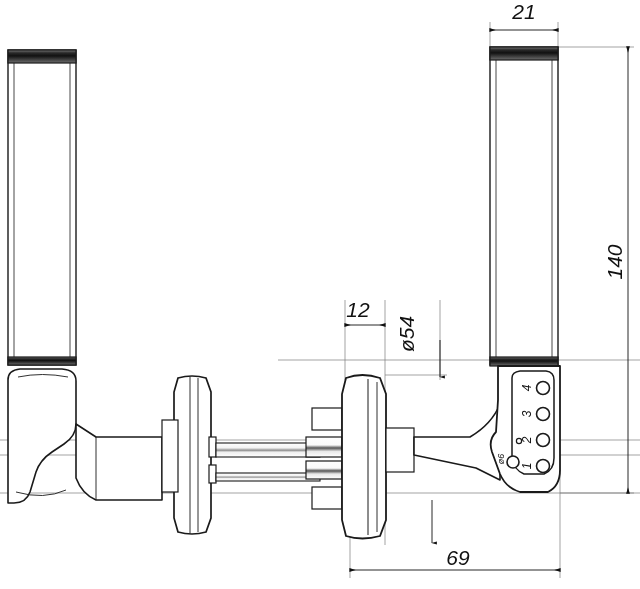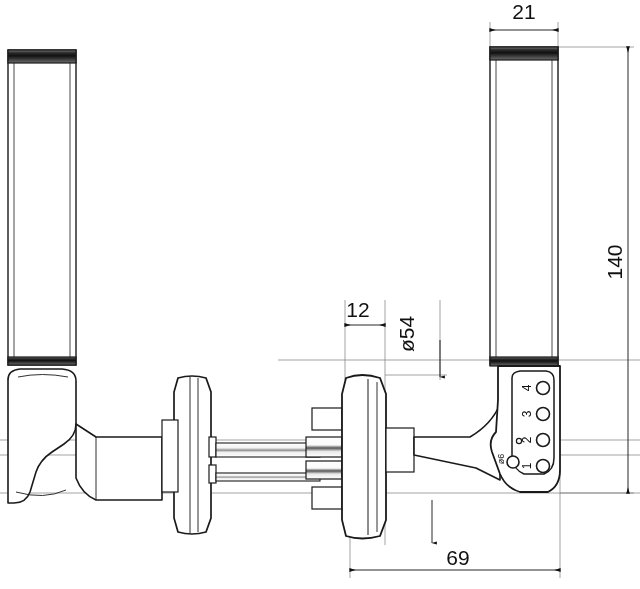--- a/index.html
+++ b/index.html
@@ -7,21 +7,21 @@
   body{
     width:640px;height:589px;
     font-family:"Liberation Sans", sans-serif;
     color:#1a1a1a;
     overflow:hidden;
     position:relative;
   }
   #drawing-root{
     position:absolute;
     left:0;top:0;
-    width:640px;height:536px;
+    width:640px;height:536px;font-style:italic;
   }
   svg#cad{display:block;width:640px;height:589px;}
 
   .dimtext{
     font-family:"Liberation Sans", sans-serif;
     font-size:21px;
     fill:#111111;
     letter-spacing:0px;
   }
   .calloutnum{

